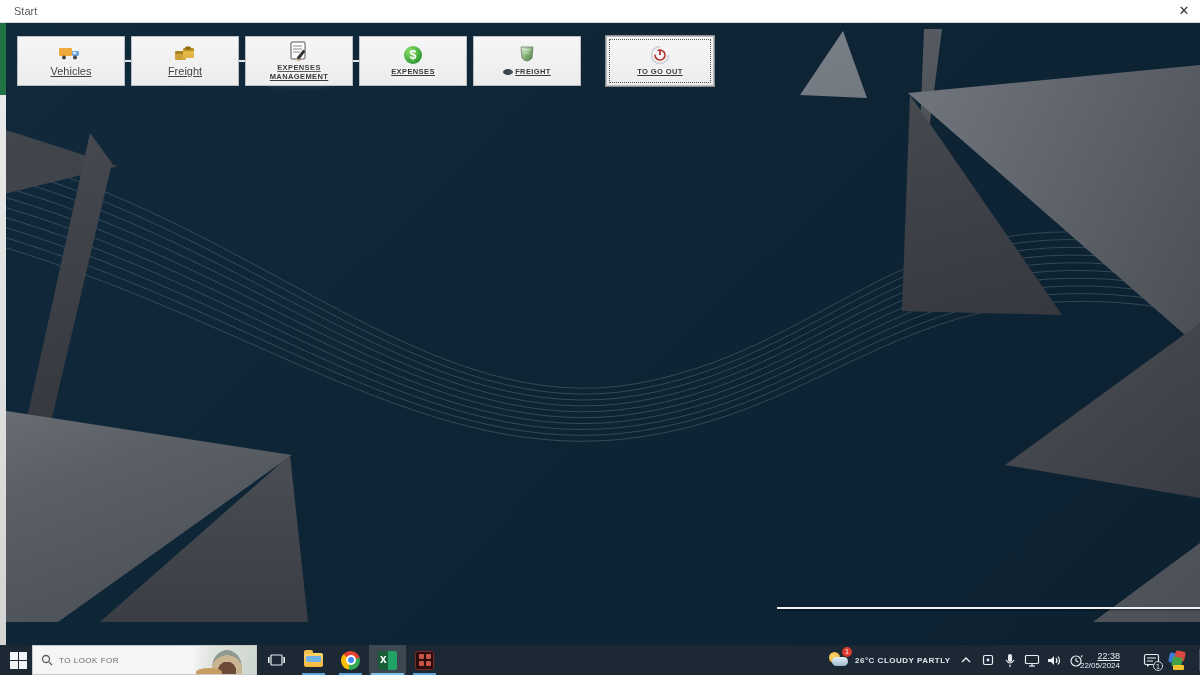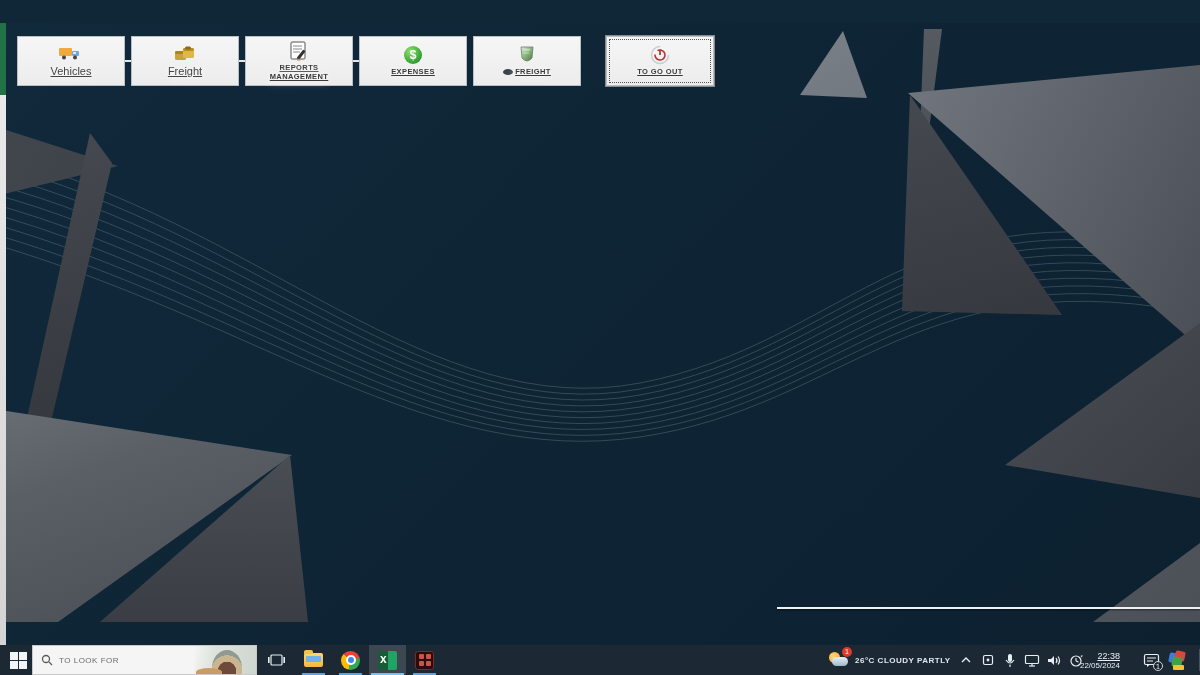--- a/index.html
+++ b/index.html
@@ -117,20 +117,24 @@
     <div class="tri t4"></div>
     <div class="tri t5"></div>
     <div class="tri t6"></div>
     <div class="tri b4"></div>
     <div class="tri b1"></div>
     <div class="tri b2"></div>
     <div class="tri b3"></div>
     <div class="hline"></div>
   </div>
 
+  <div class="titlebar">
+    <span class="title">Start</span>
+    <span class="close">✕</span>
+  </div>
 
   <div class="strip-green"></div>
   <div class="strip-gray"></div>
 
   <div class="btnrow">
     <div class="btn lc">
       <span class="bicon">
         <svg width="26" height="17">
             <rect x="1" y="3" width="13" height="8" rx="1" fill="#f0a93c"></rect>
             <rect x="14" y="6" width="7" height="5" rx="1" fill="#6fa8dc"></rect>
@@ -157,21 +161,21 @@
       <span class="bicon">
         <svg width="24" height="20">
             <rect x="4" y="1" width="14" height="17" rx="1" fill="#fff" stroke="#555"></rect>
             <line x1="6" y1="5" x2="15" y2="5" stroke="#888"></line>
             <line x1="6" y1="8" x2="15" y2="8" stroke="#888"></line>
             <line x1="6" y1="11" x2="13" y2="11" stroke="#888"></line>
             <rect x="13" y="8" width="3" height="11" rx="1" transform="rotate(38 14 13)" fill="#333"></rect>
             <polygon points="11.3,17.6 13.6,19.4 10.2,20 " fill="#c79b55"></polygon>
           </svg>
       </span>
-      <span class="lbl">REPORTS MANAGEMENT</span>
+      <span class="lbl">EXPENSES MANAGEMENT</span>
     </div>
     <div class="btn">
       <span class="bicon">
         <span class="dollar-ball2">$</span>
       </span>
       <span class="lbl">EXPENSES</span>
     </div>
     <div class="btn">
       <span class="bicon">
         <svg width="22" height="20">

